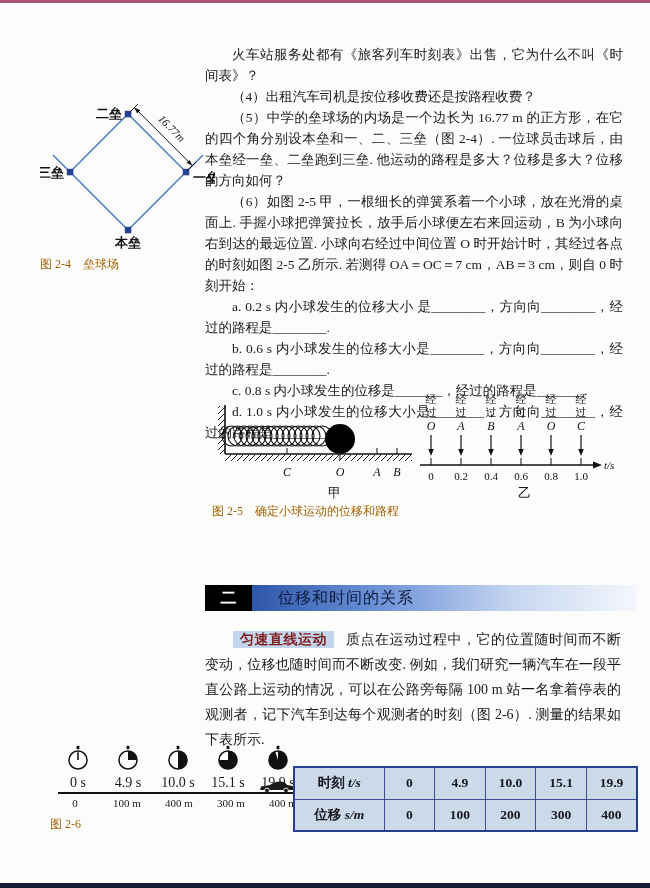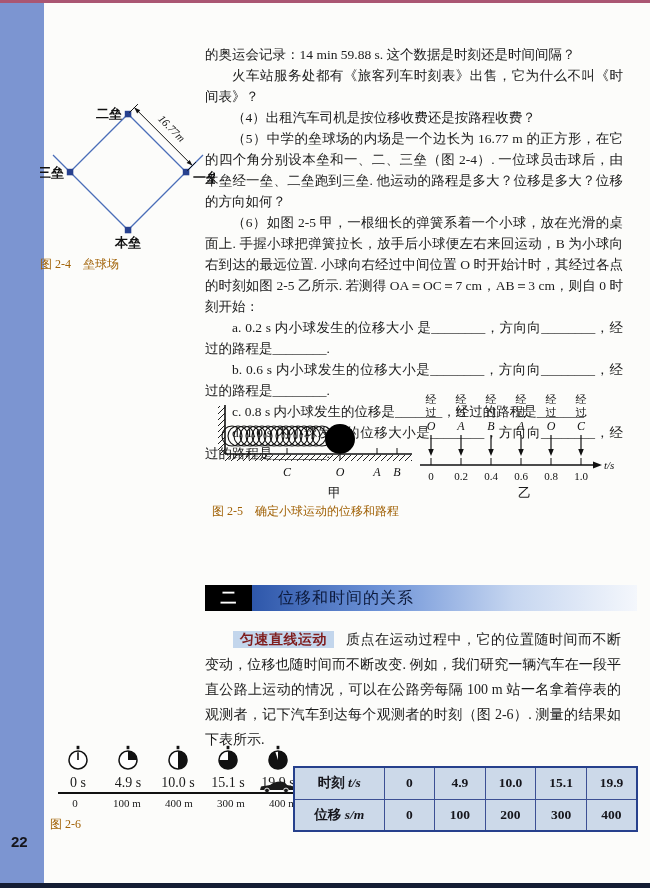--- a/index.html
+++ b/index.html
@@ -65,26 +65,22 @@
             font-size:13.5px; table-layout:fixed; }
   .dtable th, .dtable td { border:1.2px solid #3c5094; text-align:center; height:32px;
                            padding:0; font-weight:bold; color:#16161c; }
   .dtable th { width:90px; }
 </style>
 </head>
 <body>
 
 <div class="page">
   <div class="topline"></div>
-  <div class="leftstrip">
-    <div class="pagenum">22</div>
-  </div>
 
   <div class="intro">
-    <p class="noindent">的奥运会记录：14 min 59.88 s. 这个数据是时刻还是时间间隔？</p>
     <p>火车站服务处都有《旅客列车时刻表》出售，它为什么不叫《时间表》？</p>
     <p>（4）出租汽车司机是按位移收费还是按路程收费？</p>
     <p>（5）中学的垒球场的内场是一个边长为 16.77 m 的正方形，在它的四个角分别设本垒和一、二、三垒（图 2-4）. 一位球员击球后，由本垒经一垒、二垒跑到三垒. 他运动的路程是多大？位移是多大？位移的方向如何？</p>
     <p>（6）如图 2-5 甲，一根细长的弹簧系着一个小球，放在光滑的桌面上. 手握小球把弹簧拉长，放手后小球便左右来回运动，B 为小球向右到达的最远位置. 小球向右经过中间位置 O 时开始计时，其经过各点的时刻如图 2-5 乙所示. 若测得 OA＝OC＝7 cm，AB＝3 cm，则自 0 时刻开始：</p>
     <p>a. 0.2 s 内小球发生的位移大小 是________，方向向________，经过的路程是________.</p>
     <p>b. 0.6 s 内小球发生的位移大小是________，方向向________，经过的路程是________.</p>
     <p>c. 0.8 s 内小球发生的位移是_______，经过的路程是_______.</p>
     <p>d. 1.0 s 内小球发生的位移大小是________，方向向________，经过的路程是________.</p>
   </div>
 

